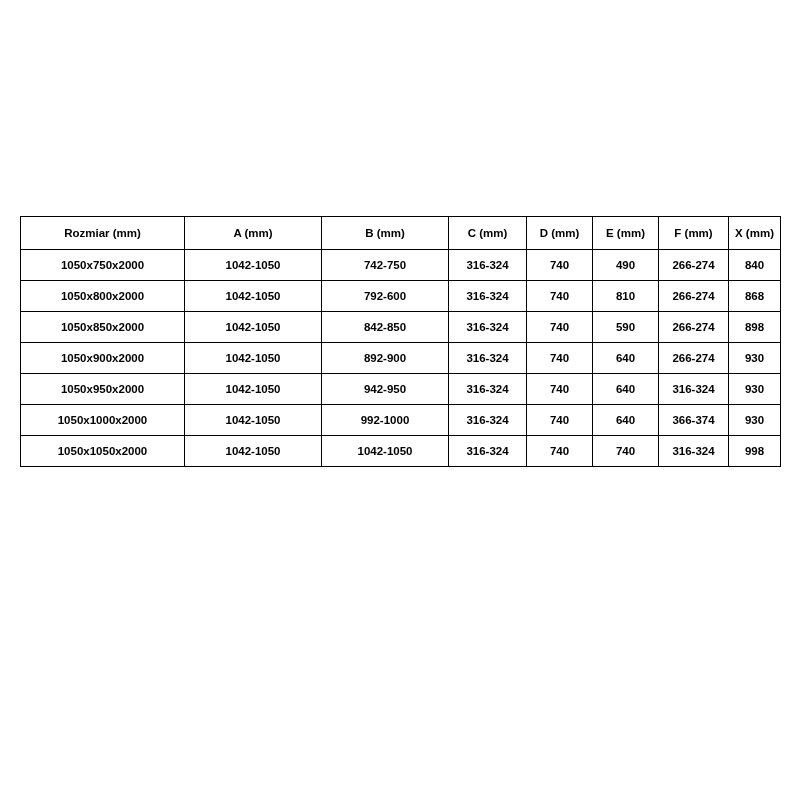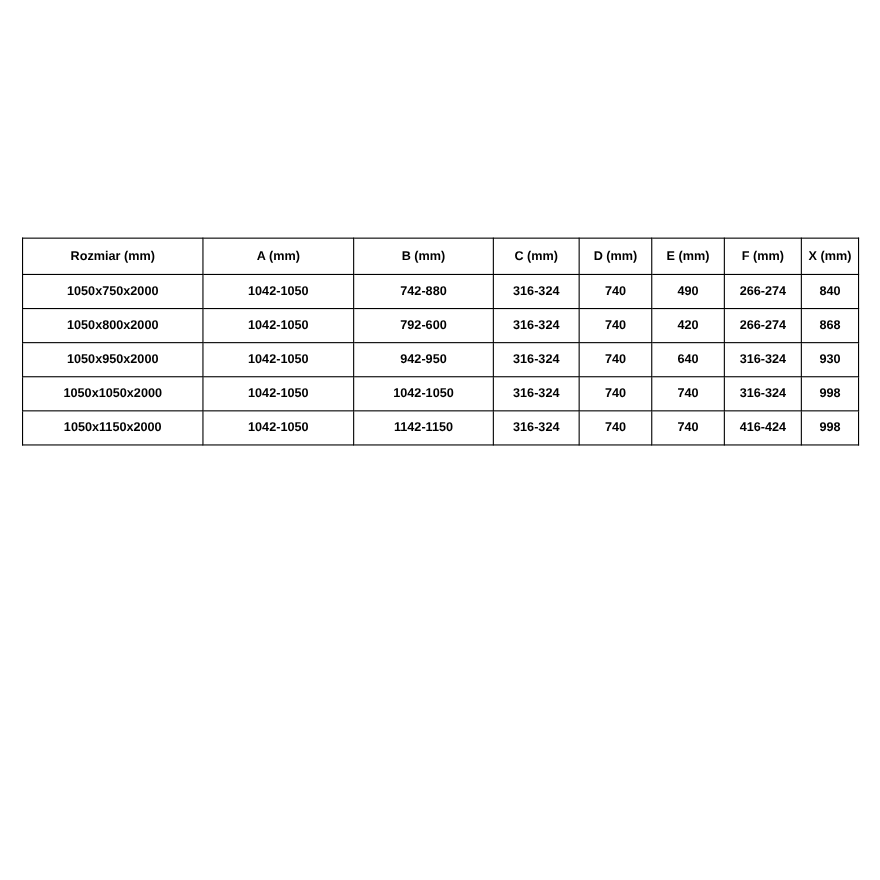--- a/index.html
+++ b/index.html
@@ -75,62 +75,82 @@
         <th>D (mm)</th>
         <th>E (mm)</th>
         <th>F (mm)</th>
         <th>X (mm)</th>
       </tr>
     </thead>
     <tbody>
       <tr>
         <td>1050x750x2000</td>
         <td>1042-1050</td>
-        <td>742-880</td>
+        <td>742-750</td>
         <td>316-324</td>
         <td>740</td>
         <td>490</td>
         <td>266-274</td>
         <td>840</td>
       </tr>
       <tr>
         <td>1050x800x2000</td>
         <td>1042-1050</td>
         <td>792-600</td>
         <td>316-324</td>
         <td>740</td>
-        <td>420</td>
+        <td>810</td>
         <td>266-274</td>
         <td>868</td>
+      </tr>
+      <tr>
+        <td>1050x850x2000</td>
+        <td>1042-1050</td>
+        <td>842-850</td>
+        <td>316-324</td>
+        <td>740</td>
+        <td>590</td>
+        <td>266-274</td>
+        <td>898</td>
+      </tr>
+      <tr>
+        <td>1050x900x2000</td>
+        <td>1042-1050</td>
+        <td>892-900</td>
+        <td>316-324</td>
+        <td>740</td>
+        <td>640</td>
+        <td>266-274</td>
+        <td>930</td>
       </tr>
       <tr>
         <td>1050x950x2000</td>
         <td>1042-1050</td>
         <td>942-950</td>
         <td>316-324</td>
         <td>740</td>
         <td>640</td>
         <td>316-324</td>
         <td>930</td>
       </tr>
       <tr>
+        <td>1050x1000x2000</td>
+        <td>1042-1050</td>
+        <td>992-1000</td>
+        <td>316-324</td>
+        <td>740</td>
+        <td>640</td>
+        <td>366-374</td>
+        <td>930</td>
+      </tr>
+      <tr>
         <td>1050x1050x2000</td>
         <td>1042-1050</td>
         <td>1042-1050</td>
         <td>316-324</td>
         <td>740</td>
         <td>740</td>
         <td>316-324</td>
         <td>998</td>
       </tr>
-      <tr>
-        <td>1050x1150x2000</td>
-        <td>1042-1050</td>
-        <td>1142-1150</td>
-        <td>316-324</td>
-        <td>740</td>
-        <td>740</td>
-        <td>416-424</td>
-        <td>998</td>
-      </tr>
     </tbody>
   </table>
 </div>
 
 </body></html>

